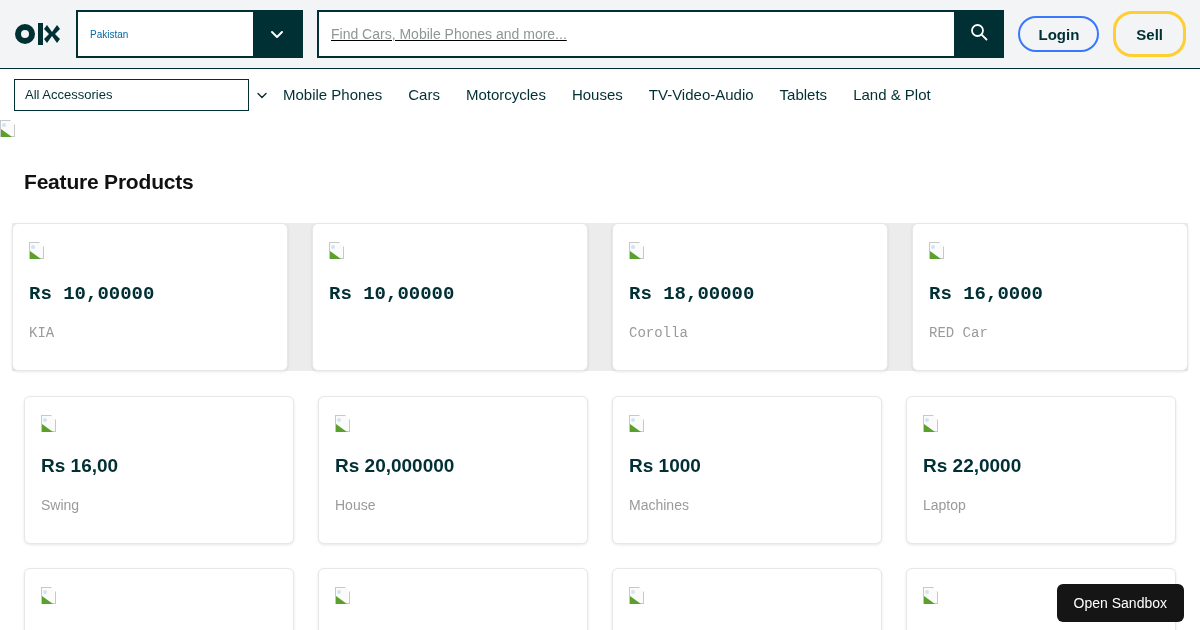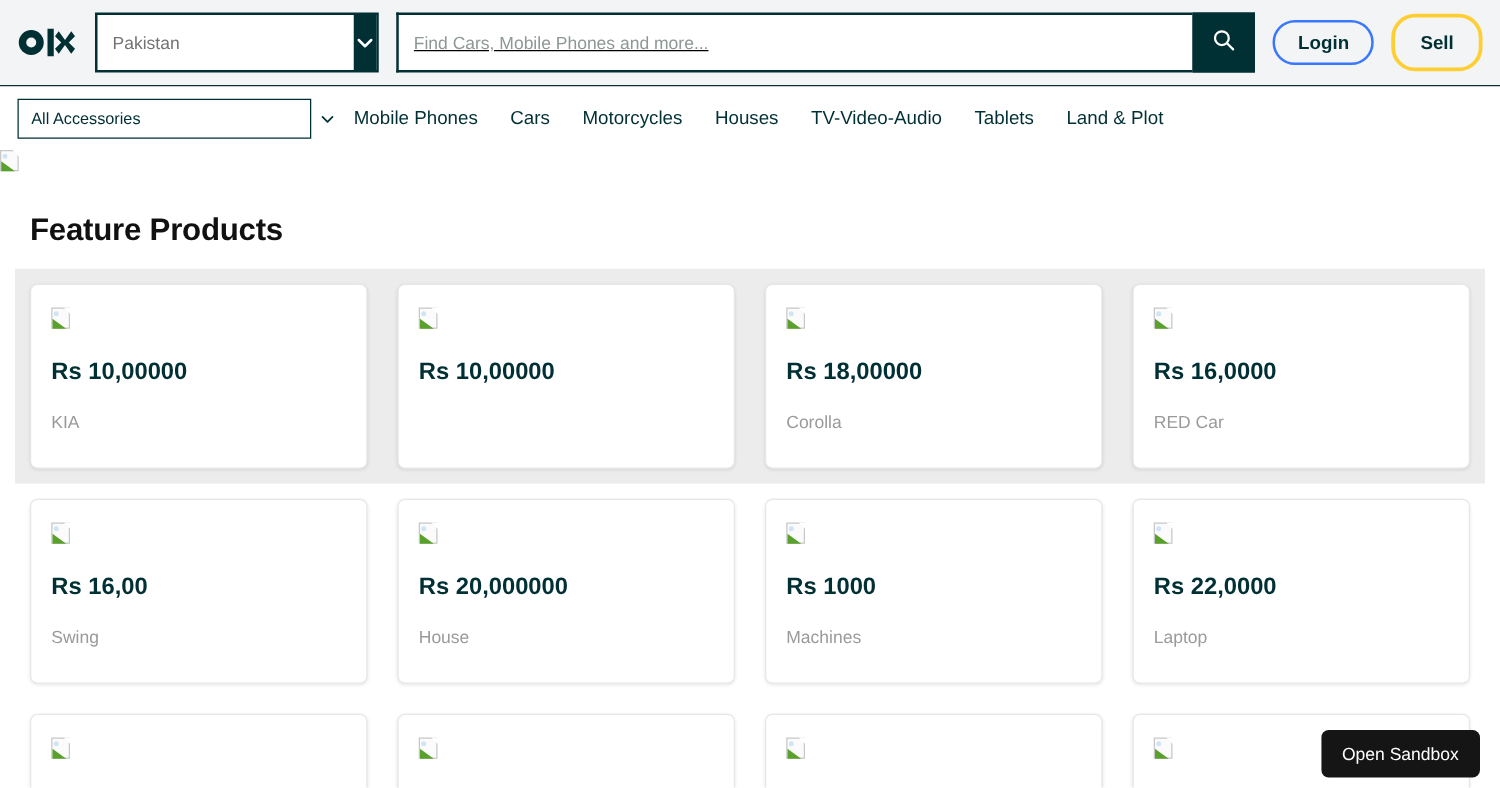--- a/index.html
+++ b/index.html
@@ -34,22 +34,22 @@
     height: 48px;
     border: 2px solid #002f34;
     background: #ffffff;
     width: 227px;
     flex-shrink: 0;
   }
   .location-input {
     flex: 1;
     border: 0;
     outline: none;
-    font-size: 14px;
-    color: #737373;
+    font-size: 10px;
+    color: #0369a1;
     padding: 0 12px;
     background: transparent;
     font-family: "Liberation Sans", sans-serif;
   }
   .location-input::placeholder { color: #8d9794; }
   .location-chevron {
     width: 48px;
     background: #002f34;
     display: flex;
     align-items: center;
@@ -200,31 +200,32 @@
   .broken-img .sky {
     position: absolute;
     left: 2px; top: 3px;
     width: 4px; height: 4px;
     background: #cfe4f5;
     border-radius: 50%;
   }
 
   
   .section-title {
-    font-size: 25px;
+    font-size: 21px;
     font-weight: bold;
     color: #111111;
     padding: 24px 0 16px 24px;
     letter-spacing: -0.2px;
   }
 
   .row-band {
     background: #ececec;
-    margin: 0 12px;
-    padding: 12px;
+    margin: 13px 12px;
+    padding: 0;
+    font-family: Liberation Mono, monospace;
   }
   .row-plain {
     background: #ffffff;
     margin: 0 12px;
     padding: 12px;
   }
 
   .card-grid {
     display: grid;
     grid-template-columns: repeat(4, 1fr);

